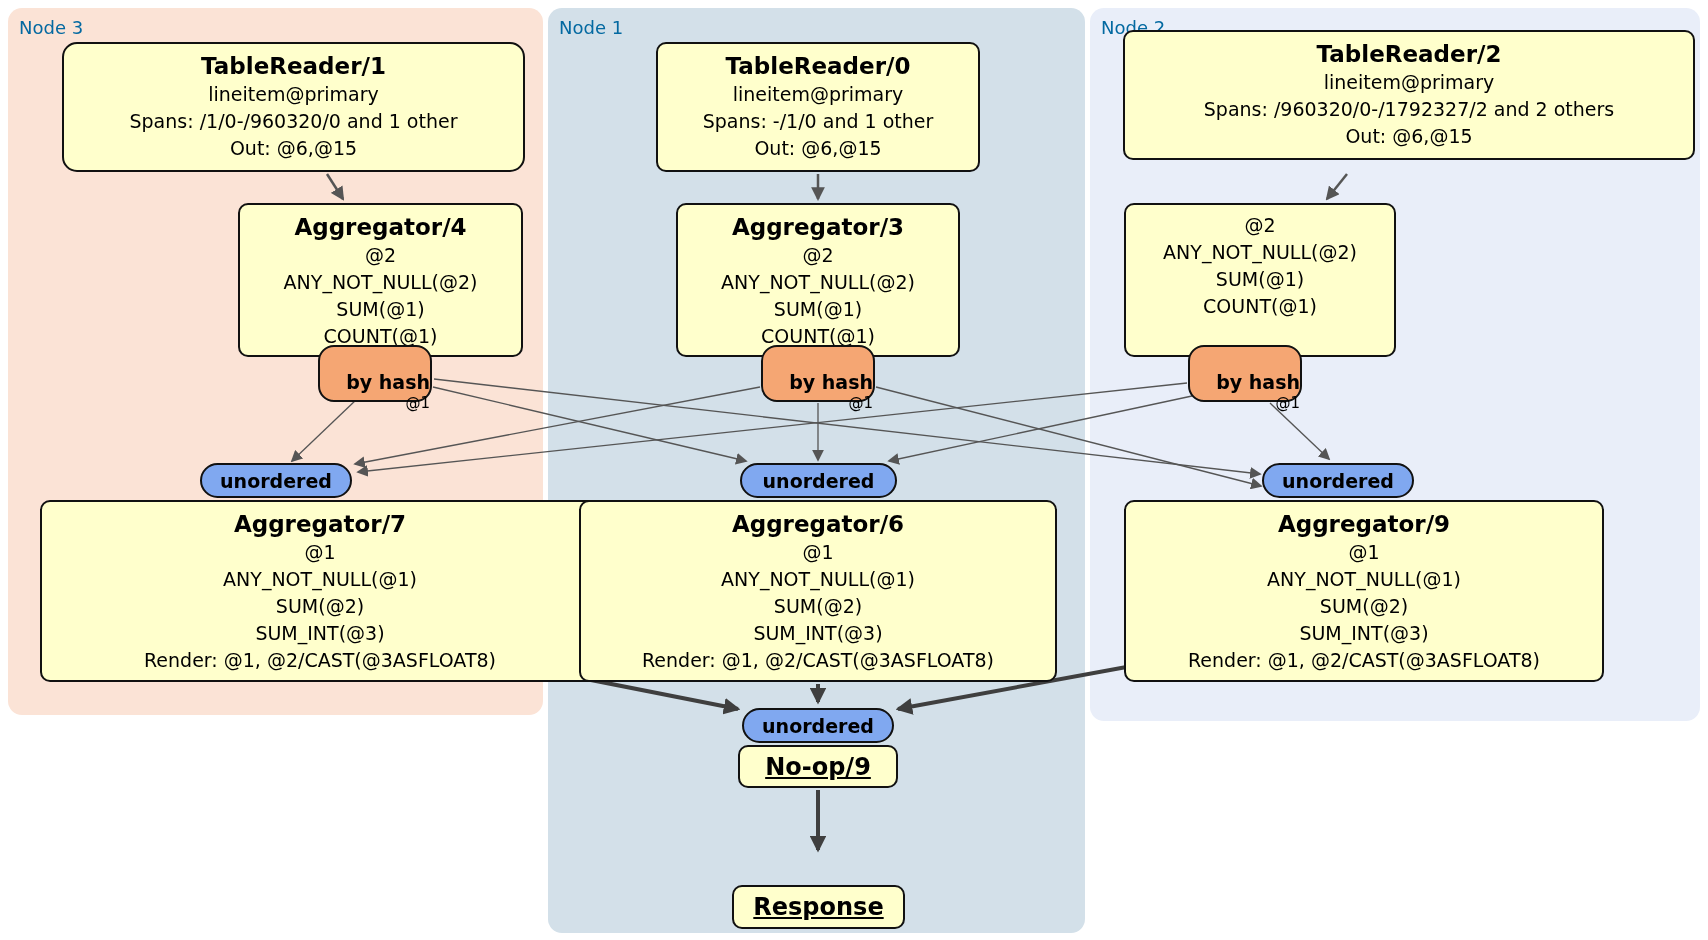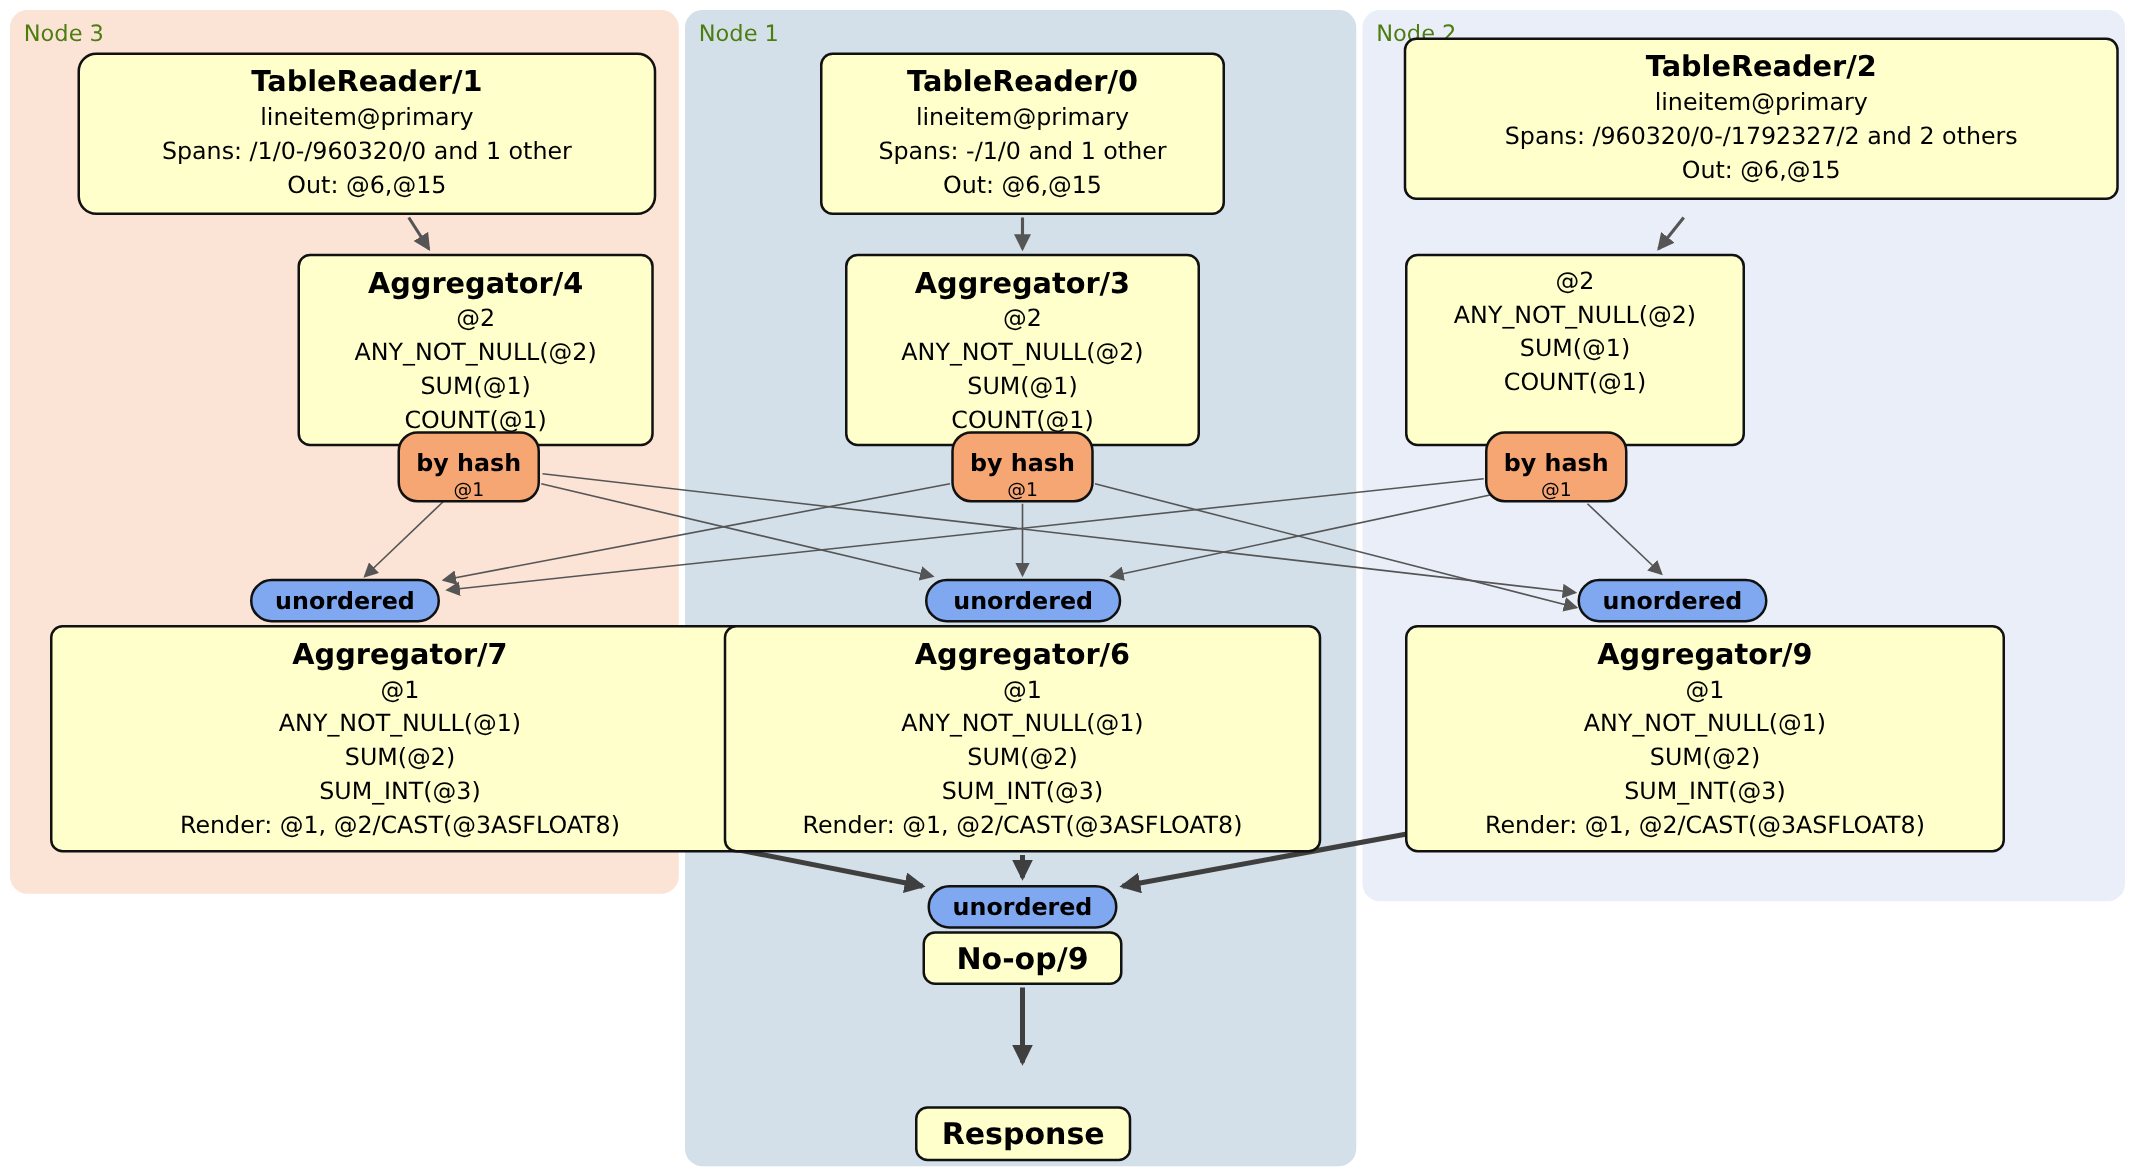--- a/index.html
+++ b/index.html
@@ -7,38 +7,38 @@
     --box-bg:#ffffcc; --box-border:#111111;
     --hash-pill-bg:#f5a673; --sync-pill-bg:#80a8f0;
     --edge:#555555; --edge-thick:#3f3f3f;
   }
   html,body{margin:0;padding:0;background:#ffffff;}
   #canvas{
     position:relative;width:1708px;height:940px;overflow:hidden;
     font-family:"DejaVu Sans","Liberation Sans",sans-serif;color:#000;
   }
   .region{position:absolute;border-radius:14px;}
-  .region-label{position:absolute;left:11px;top:9px;font-size:18px;color:#4d7c0f;}
+  .region-label{position:absolute;left:11px;top:9px;font-size:18px;color:#0369a1;}
   .box{
     position:absolute;background:var(--box-bg);
     border:2px solid var(--box-border);border-radius:10px;
     text-align:center;box-sizing:border-box;padding-top:7px;z-index:3;
   }
   .box-title{font-size:23px;font-weight:bold;line-height:30px;white-space:nowrap;}
   .box-line{font-size:19px;line-height:27px;white-space:nowrap;}
   .pill{
     position:absolute;border:2px solid var(--box-border);
     text-align:center;box-sizing:border-box;z-index:4;
   }
-  .pill.hash{background:var(--hash-pill-bg);border-radius:16px;padding-top:12px;}
+  .pill.hash{background:var(--hash-pill-bg);border-radius:16px;padding-top:23px;text-align:right;}
   .pill.sync{background:var(--sync-pill-bg);border-radius:18px;display:flex;align-items:center;justify-content:center;}
   .pill-label{font-size:19px;font-weight:bold;line-height:24px;}
   .pill-sub{font-size:15px;line-height:18px;}
   .term{display:flex;align-items:center;justify-content:center;padding:0;}
-  .term .box-title{font-size:24px;}
+  .term .box-title{font-size:24px;text-decoration:underline;}
   #edges{position:absolute;left:0;top:0;z-index:2;}
   #edges line.thin{stroke:var(--edge);stroke-width:1.3;}
   #edges line.med{stroke:var(--edge);stroke-width:2.5;}
   #edges line.thick{stroke:var(--edge-thick);stroke-width:4;}
   .ah{fill:var(--edge);}
   .aht{fill:var(--edge-thick);}
 </style>
 </head>
 <body>
 

